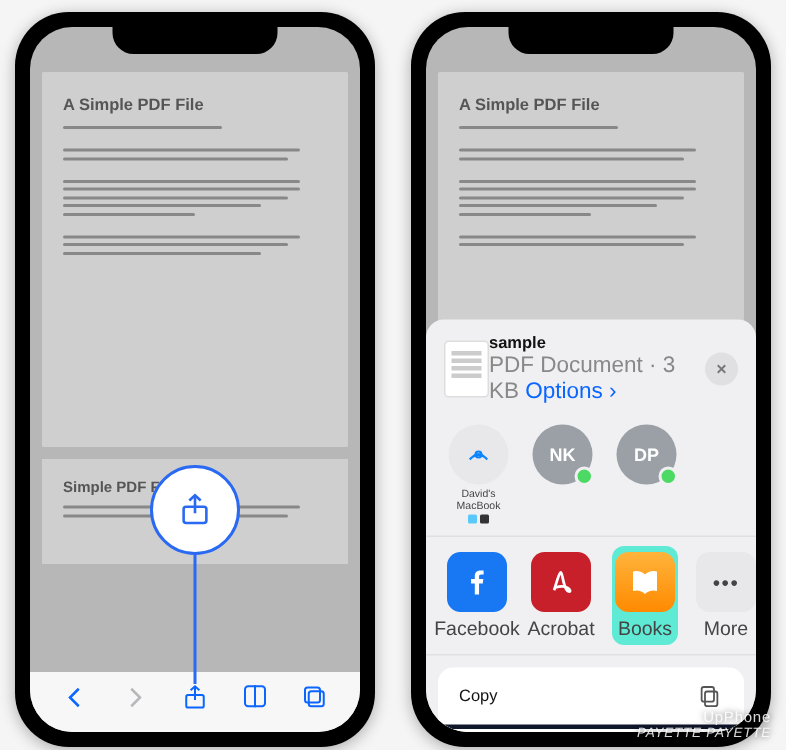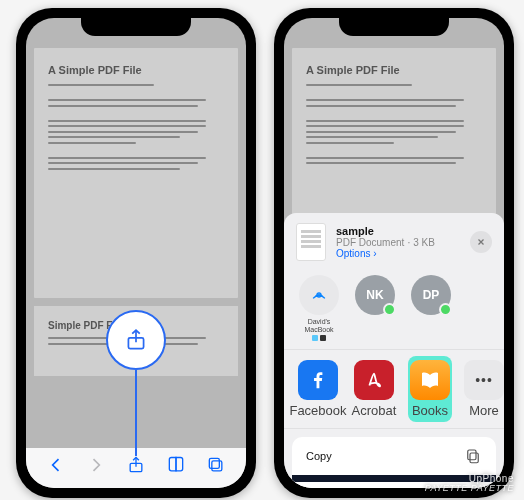--- a/index.html
+++ b/index.html
@@ -3,21 +3,21 @@
   <meta charset="utf-8">
   <style>
     * { margin: 0; padding: 0; box-sizing: border-box; }
     body {
       background: #f5f5f5;
       font-family: -apple-system, BlinkMacSystemFont, "Helvetica Neue", sans-serif;
       width: 524px; height: 500px;
       position: relative;
       overflow: hidden;
     }
-    .canvas { display: flex; gap: 18px; padding: 8px 10px 0 10px; justify-content: flex-end; }
+    .canvas { display: flex; gap: 18px; padding: 8px 10px 0 10px; justify-content: space-between; }
     .phone {
       width: 240px;
       height: 490px;
       background: #000;
       border-radius: 36px;
       padding: 10px;
       position: relative;
       box-shadow: 0 2px 10px rgba(0,0,0,.3);
     }
     .notch {
@@ -83,29 +83,29 @@
     
     .sheet {
       position:absolute; left:0; right:0; bottom:0;
       height: 275px;
       background:#f0f0f2;
       border-radius: 12px 12px 0 0;
       overflow:hidden;
       display:flex; flex-direction:column;
     }
     .sheet-header{
-      display:flex; align-items:center; padding:10px 12px; gap:10px;
+      display:flex; align-items:center; padding:10px 12px; gap:0;
     }
     .file-thumb{
       width:30px;height:38px;background:#fff;border:1px solid #ddd;border-radius:3px;position:relative;
     }
     .file-thumb::after{content:"";position:absolute;top:6px;left:4px;right:4px;height:3px;background:#ccc;box-shadow:0 5px 0 #ccc,0 10px 0 #ccc,0 15px 0 #ccc;}
     .file-meta{flex:1;}
     .file-name{font-size:11px;font-weight:600;color:#111;}
-    .file-sub{font-size:10px;color:#888;}
+    .file-sub{font-size:15px;color:#888;}
     .file-sub .opt{color:#0a66ff;}
     .close-btn{width:22px;height:22px;border-radius:50%;background:#e0e0e2;display:flex;align-items:center;justify-content:center;color:#777;font-size:10px;}
     
     .airdrop-row{
       display:flex;gap:10px;padding:4px 12px 8px 12px;align-items:flex-start;
       border-bottom:1px solid #e0e0e2;
     }
     .ad-item{display:flex;flex-direction:column;align-items:center;width:46px;}
     .ad-avatar{width:40px;height:40px;border-radius:50%;background:#ccc;display:flex;align-items:center;justify-content:center;position:relative;}
     .ad-badge{position:absolute;bottom:-1px;right:-1px;width:13px;height:13px;border-radius:50%;background:#4cd964;border:2px solid #f0f0f2;}
@@ -116,21 +116,21 @@
     .app-item{display:flex;flex-direction:column;align-items:center;width:44px;}
     .app-icon{width:40px;height:40px;border-radius:9px;display:flex;align-items:center;justify-content:center;}
     .app-label{font-size:13px;color:#444;margin-top:3px;text-align:center;}
     .fb{background:#1877f2;}
     .acro{background:#c8202b;}
     .books{background:linear-gradient(180deg,#ffb43c,#ff8a00);}
     .more{background:#e8e8ea;color:#444;font-size:14px;letter-spacing:1px;}
     .apps-row .highlight{background:#5eead4;border-radius:8px;padding:4px 6px;margin:-4px 0;}
     
     .actions{background:#fff;margin:8px;border-radius:10px;}
-    .action-row{display:flex;align-items:center;justify-content:space-between;padding:10px 14px;border-bottom:7px solid #0f172a;}
+    .action-row{display:flex;align-items:center;justify-content:space-between;padding:10px 14px;border-bottom:3px solid #0f172a;}
     .action-row:last-child{border-bottom:none;}
     .action-label{font-size:11px;color:#111;}
     .action-icon{width:18px;height:18px;color:#555;}
     
     .watermark{
       position:absolute;right:10px;bottom:6px;
       font-size:10px;text-align:right;color:rgba(255,255,255,.85);
       text-shadow:0 0 4px rgba(0,0,0,.6);letter-spacing:.5px;
       line-height:1.1;pointer-events:none;
     }

